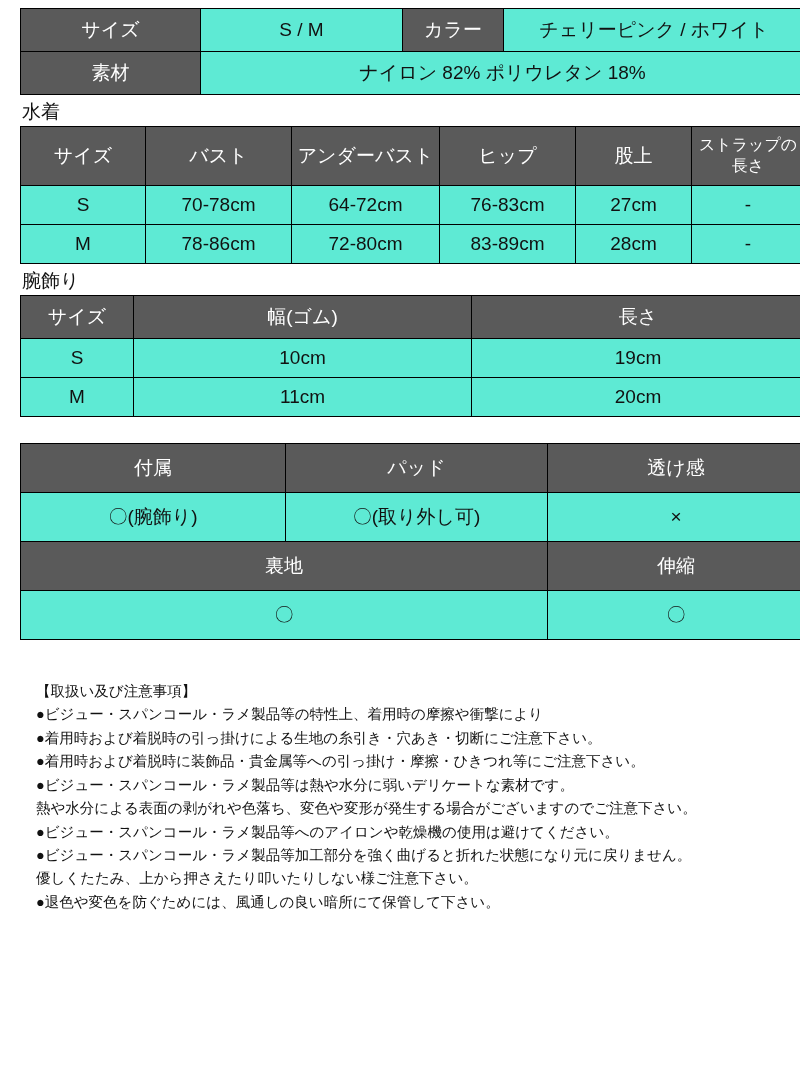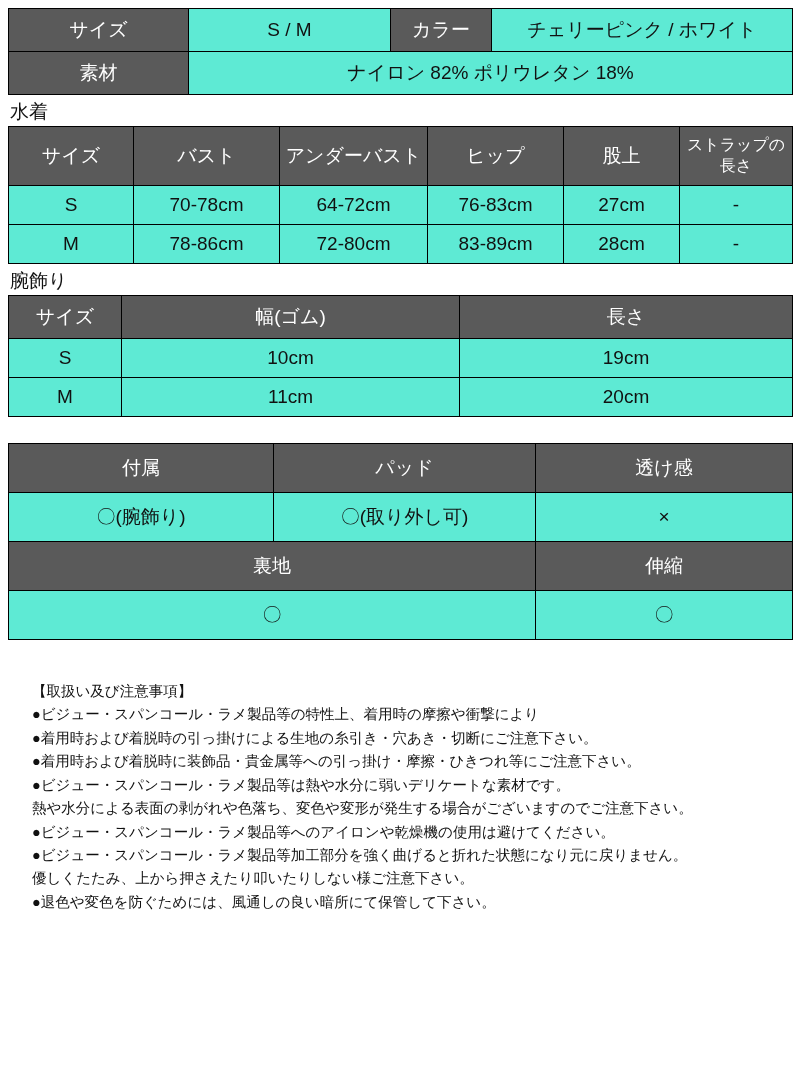--- a/index.html
+++ b/index.html
@@ -10,21 +10,21 @@
   body {
     width: 800px;
     height: 1067px;
     font-family: "Liberation Sans", sans-serif;
     color: #111111;
     position: relative;
   }
   .page {
     width: 744px;
     box-sizing: border-box;
-    padding: 8px 8px 0 8px;
+    padding: 8px 8px 0 20px;
   }
   table {
     border-collapse: collapse;
     width: 784px;
     table-layout: fixed;
   }
   td {
     border: 1px solid #000000;
     text-align: center;
     vertical-align: middle;
@@ -46,21 +46,21 @@
   .section-label {
     font-size: 19px;
     color: #111111;
     margin: 6px 0 2px 2px;
     line-height: 1.2;
   }
   .spacer-lg {
     height: 26px;
   }
   .notes {
-    margin: 40px 0 0 24px;
+    margin: 40px 0 0 16px;
     font-size: 14.5px;
     line-height: 1.62;
     color: #111111;
   }
   .notes div {
     white-space: pre;
   }
   .tall td {
     padding: 11px 2px;
     margin-top: 31px;

